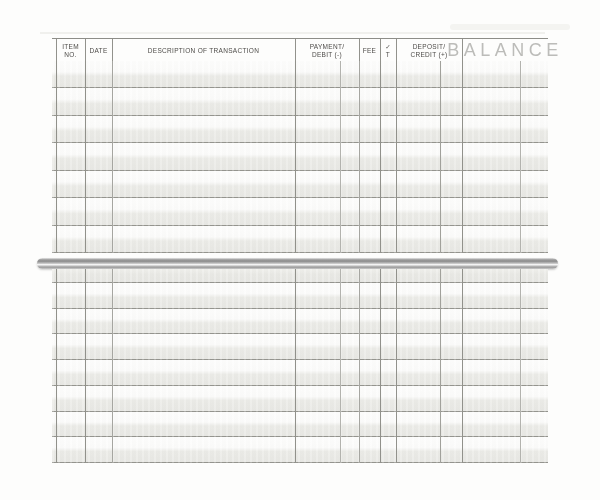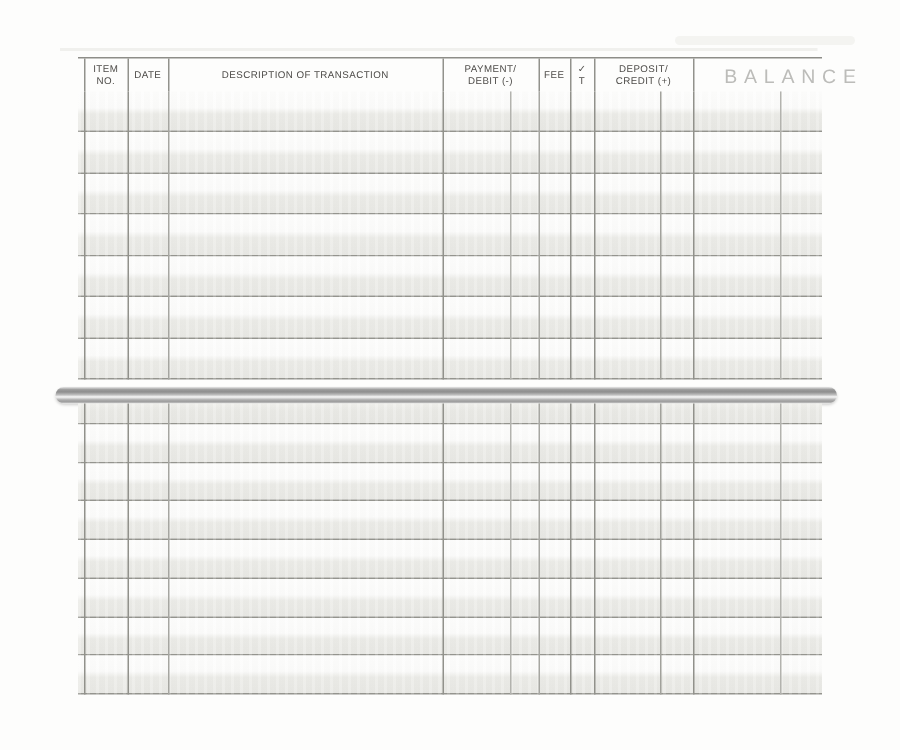--- a/index.html
+++ b/index.html
@@ -31,21 +31,21 @@
     border-bottom:1px solid #7c7c78;
     box-sizing:content-box;
   }
   .hcell{
     position:absolute;top:0;height:100%;
     display:flex;flex-direction:column;align-items:center;justify-content:center;
     font-size:6.5px;line-height:1.2;color:#4e4c49;
     letter-spacing:.3px;text-align:center;white-space:nowrap;
   }
   .hcell.balance{
-    font-size:13px;letter-spacing:4.5px;color:#bcbcb9;font-weight:500;margin-left:24px;
+    font-size:18px;letter-spacing:4.5px;color:#bcbcb9;font-weight:500;
   }
   .vline{
     position:absolute;top:0;bottom:0;width:1px;background:#92928c;
   }
   .vline.cents{background:#a2a29c;}
 
   
   .register-body{
     position:absolute;left:52px;width:496px;
     display:flex;flex-direction:column;

